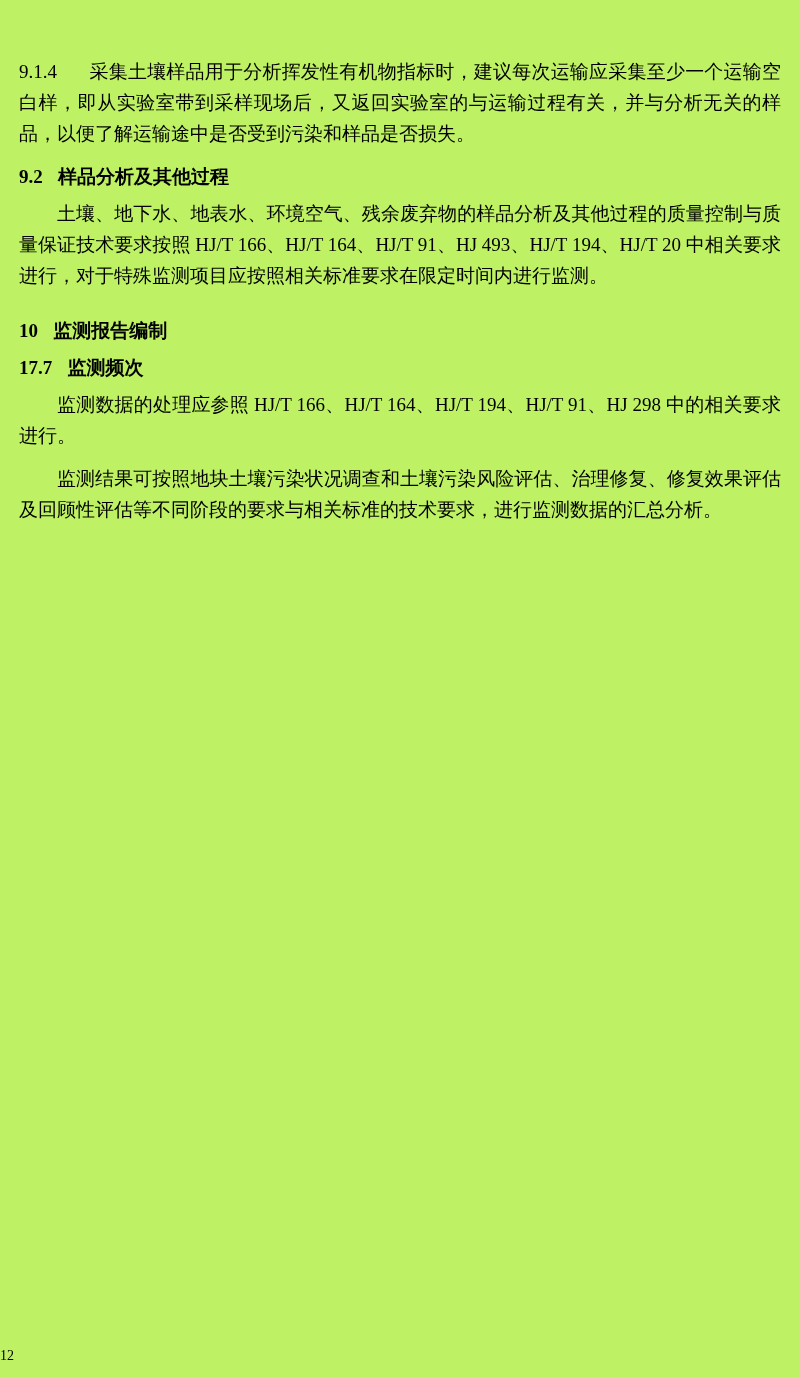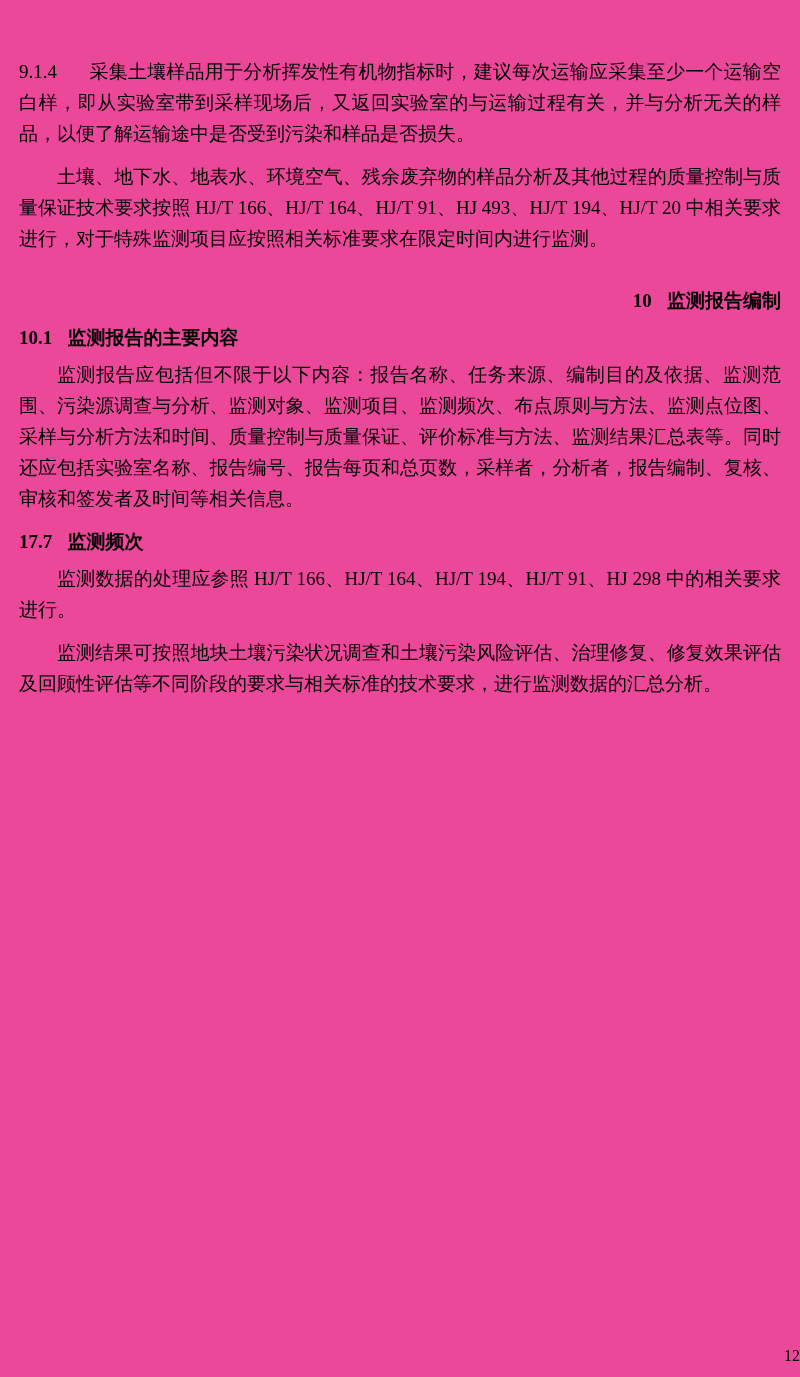--- a/index.html
+++ b/index.html
@@ -4,21 +4,21 @@
 <style>
   html, body {
     margin: 0;
     padding: 0;
     background: #ffffff;
   }
   .page {
     position: relative;
     width: 800px;
     height: 1377px;
-    background: #ec4899;
+    background: #bef264;
     color: #000000;
     font-family: "Liberation Serif", "DejaVu Serif", serif;
     overflow: hidden;
   }
   .content {
     position: absolute;
     top: 56px;
     left: 19px;
     width: 762px;
   }
@@ -34,59 +34,57 @@
   .numbered-para .num {
     margin-right: 1.7em;
   }
   .sub-heading, .chapter-heading {
     font-size: 19px;
     line-height: 31px;
     font-weight: bold;
     margin: 6px 0 6px 0;
   }
   .chapter-heading {
-    margin-top: 31px;
-    text-align: right;
+    margin-top: 24px;
   }
   .sub-heading .num, .chapter-heading .num {
     font-family: "Liberation Serif", serif;
     margin-right: 0.8em;
   }
   .sub-heading .title, .chapter-heading .title {
     font-family: "Liberation Sans", "DejaVu Sans", sans-serif;
     font-weight: bold;
   }
   .page-number {
     position: absolute;
     top: 1345px;
     left: 0;
     width: 100%;
-    text-align: right;
-    font-size: 16px;
+    text-align: left;
+    font-size: 14px;
     line-height: 22px;
     font-family: "Liberation Serif", serif;
   }
 </style>
 </head>
 <body>
 
 <div class="page">
   <div class="content">
 
     <p class="numbered-para"><span class="num">9.1.4</span><span>采集土壤样品用于分析挥发性有机物指标时，建议每次运输应采集至少一个运输空白样，即从实验室带到采样现场后，又返回实验室的与运输过程有关，并与分析无关的样品，以便了解运输途中是否受到污染和样品是否损失。</span></p>
 
 
+    <h3 class="sub-heading"><span class="num">9.2</span><span class="title">样品分析及其他过程</span></h3>
 
     <p class="para indent"><span>土壤、地下水、地表水、环境空气、残余废弃物的样品分析及其他过程的质量控制与质量保证技术要求按照 HJ/T 166、HJ/T 164、HJ/T 91、HJ 493、HJ/T 194、HJ/T 20 中相关要求进行，对于特殊监测项目应按照相关标准要求在限定时间内进行监测。</span></p>
 
     <h2 class="chapter-heading"><span class="num">10</span><span class="title">监测报告编制</span></h2>
 
-    <h3 class="sub-heading"><span class="num">10.1</span><span class="title">监测报告的主要内容</span></h3>
 
-    <p class="para indent"><span>监测报告应包括但不限于以下内容：报告名称、任务来源、编制目的及依据、监测范围、污染源调查与分析、监测对象、监测项目、监测频次、布点原则与方法、监测点位图、采样与分析方法和时间、质量控制与质量保证、评价标准与方法、监测结果汇总表等。同时还应包括实验室名称、报告编号、报告每页和总页数，采样者，分析者，报告编制、复核、审核和签发者及时间等相关信息。</span></p>
 
     <h3 class="sub-heading"><span class="num">17.7</span><span class="title">监测频次</span></h3>
 
     <p class="para indent"><span>监测数据的处理应参照 HJ/T 166、HJ/T 164、HJ/T 194、HJ/T 91、HJ 298 中的相关要求进行。</span></p>
 
 
     <p class="para indent"><span>监测结果可按照地块土壤污染状况调查和土壤污染风险评估、治理修复、修复效果评估及回顾性评估等不同阶段的要求与相关标准的技术要求，进行监测数据的汇总分析。</span></p>
 
   </div>
 

